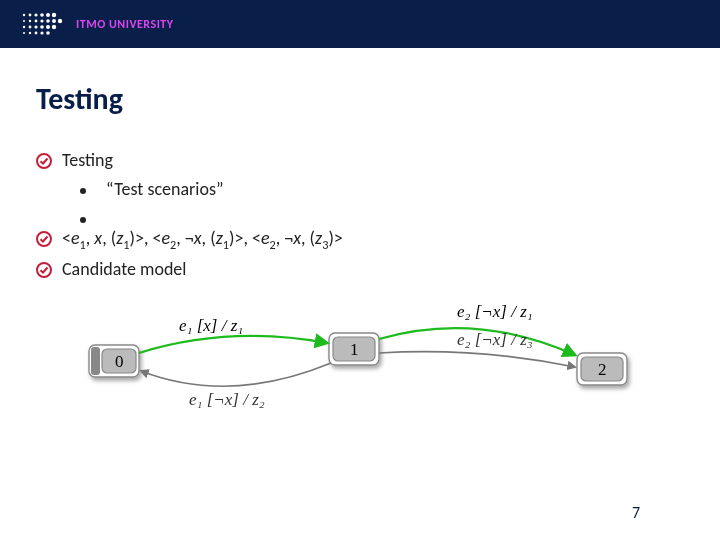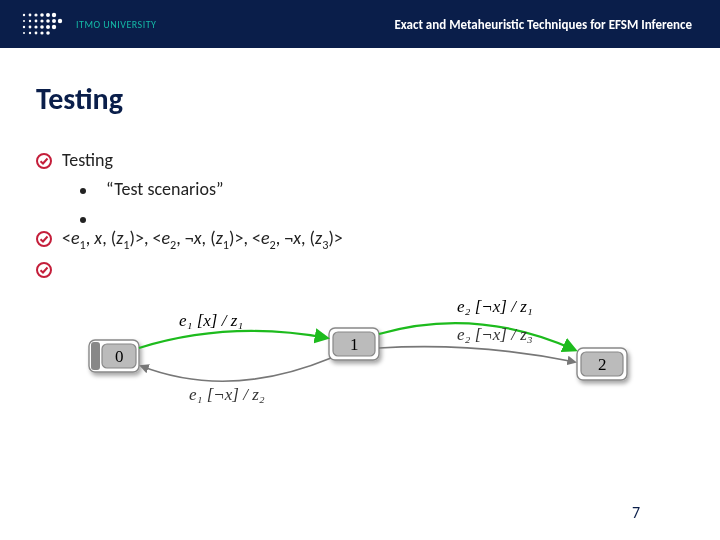--- a/index.html
+++ b/index.html
@@ -1,20 +1,20 @@
 <!DOCTYPE html>
 <html><head>
 <meta charset="utf-8">
 <style>
   * { margin: 0; padding: 0; box-sizing: border-box; }
   body { width: 720px; height: 540px; font-family: Calibri, Arial, sans-serif; background: #fff; }
   .header { background: #0a1e4a; height: 48px; display: flex; align-items: center; padding: 0 28px 0 18px; justify-content: space-between; }
   .logo { display: flex; align-items: center; gap: 8px; }
   .logo-dots { width: 50px; height: 30px; position: relative; }
-  .logo-text { color: #14b8a6; font-weight: 400; font-size: 10px; letter-spacing: 0.5px; }
+  .logo-text { color: #d946ef; font-weight: 700; font-size: 12px; letter-spacing: 0.5px; }
   .paper-title { color: #fff; font-size: 13px; font-weight: 700; }
   .content { padding: 32px 38px 0 36px; }
   .slide-title { color: #0a1e4a; font-size: 30px; font-weight: 700; margin-bottom: 30px; }
   .bullets { color: #222; font-size: 18px; line-height: 1.5; }
   .b-row { display: flex; align-items: flex-start; gap: 10px; margin-bottom: 2px; }
   .b-row.indent1 { padding-left: 44px; }
   .b-icon { width: 16px; height: 16px; flex-shrink: 0; margin-top: 6px; }
   .dot-bullet { width: 6px; height: 6px; background: #222; border-radius: 50%; margin-top: 12px; margin-right: 10px; flex-shrink: 0; }
   .italic { font-style: italic; }
   .sub { font-size: 0.68em; vertical-align: sub; }
@@ -55,21 +55,20 @@
           <circle cx="36" cy="18" r="2.2"></circle>
         <circle cx="6" cy="24" r="1"></circle>
           <circle cx="12" cy="24" r="1.2"></circle>
           <circle cx="18" cy="24" r="1.4"></circle>
           <circle cx="24" cy="24" r="1.6"></circle>
           <circle cx="30" cy="24" r="1.8"></circle>
       </g>
     </svg>
     <span class="logo-text">ITMO UNIVERSITY</span>
   </div>
-  <div class="paper-title">Exact and Metaheuristic Techniques for EFSM Inference</div>
 </div>
 
 <div class="content">
   <div class="slide-title">Testing</div>
 
   <div class="bullets">
     <div class="b-row">
       <svg class="b-icon" viewBox="0 0 16 16">
           <circle cx="8" cy="8" r="7" fill="none" stroke="#c41e3a" stroke-width="2"></circle>
           <path d="M4.5 8.2 L7 10.5 L11.5 5.5" fill="none" stroke="#c41e3a" stroke-width="2"></path>
@@ -90,20 +89,21 @@
         </svg>
       <span>
         <span>&lt;</span><span class="italic">e</span><span class="sub">1</span><span>, </span><span class="italic">x</span><span>, (</span><span class="italic">z</span><span class="sub">1</span><span>)&gt;, &lt;</span><span class="italic">e</span><span class="sub">2</span><span>, ¬</span><span class="italic">x</span><span>, (</span><span class="italic">z</span><span class="sub">1</span><span>)&gt;, &lt;</span><span class="italic">e</span><span class="sub">2</span><span>, ¬</span><span class="italic">x</span><span>, (</span><span class="italic">z</span><span class="sub">3</span><span>)&gt;</span>
       </span>
     </div>
     <div class="b-row">
       <svg class="b-icon" viewBox="0 0 16 16">
           <circle cx="8" cy="8" r="7" fill="none" stroke="#c41e3a" stroke-width="2"></circle>
           <path d="M4.5 8.2 L7 10.5 L11.5 5.5" fill="none" stroke="#c41e3a" stroke-width="2"></path>
         </svg>
+      <span>Candidate model</span>
     </div>
   </div>
 
   <svg class="diagram" width="580" height="120" viewBox="0 0 580 120">
     <defs>
       <filter id="shadow" x="-20%" y="-20%" width="140%" height="160%">
         <feDropShadow dx="2" dy="3" stdDeviation="2" flood-opacity="0.35"></feDropShadow>
       </filter>
       <marker id="arrGreen" viewBox="0 0 10 10" refX="8" refY="5" markerWidth="7" markerHeight="7" orient="auto">
         <path d="M0 0 L10 5 L0 10 z" fill="#1dbb1d"></path>

